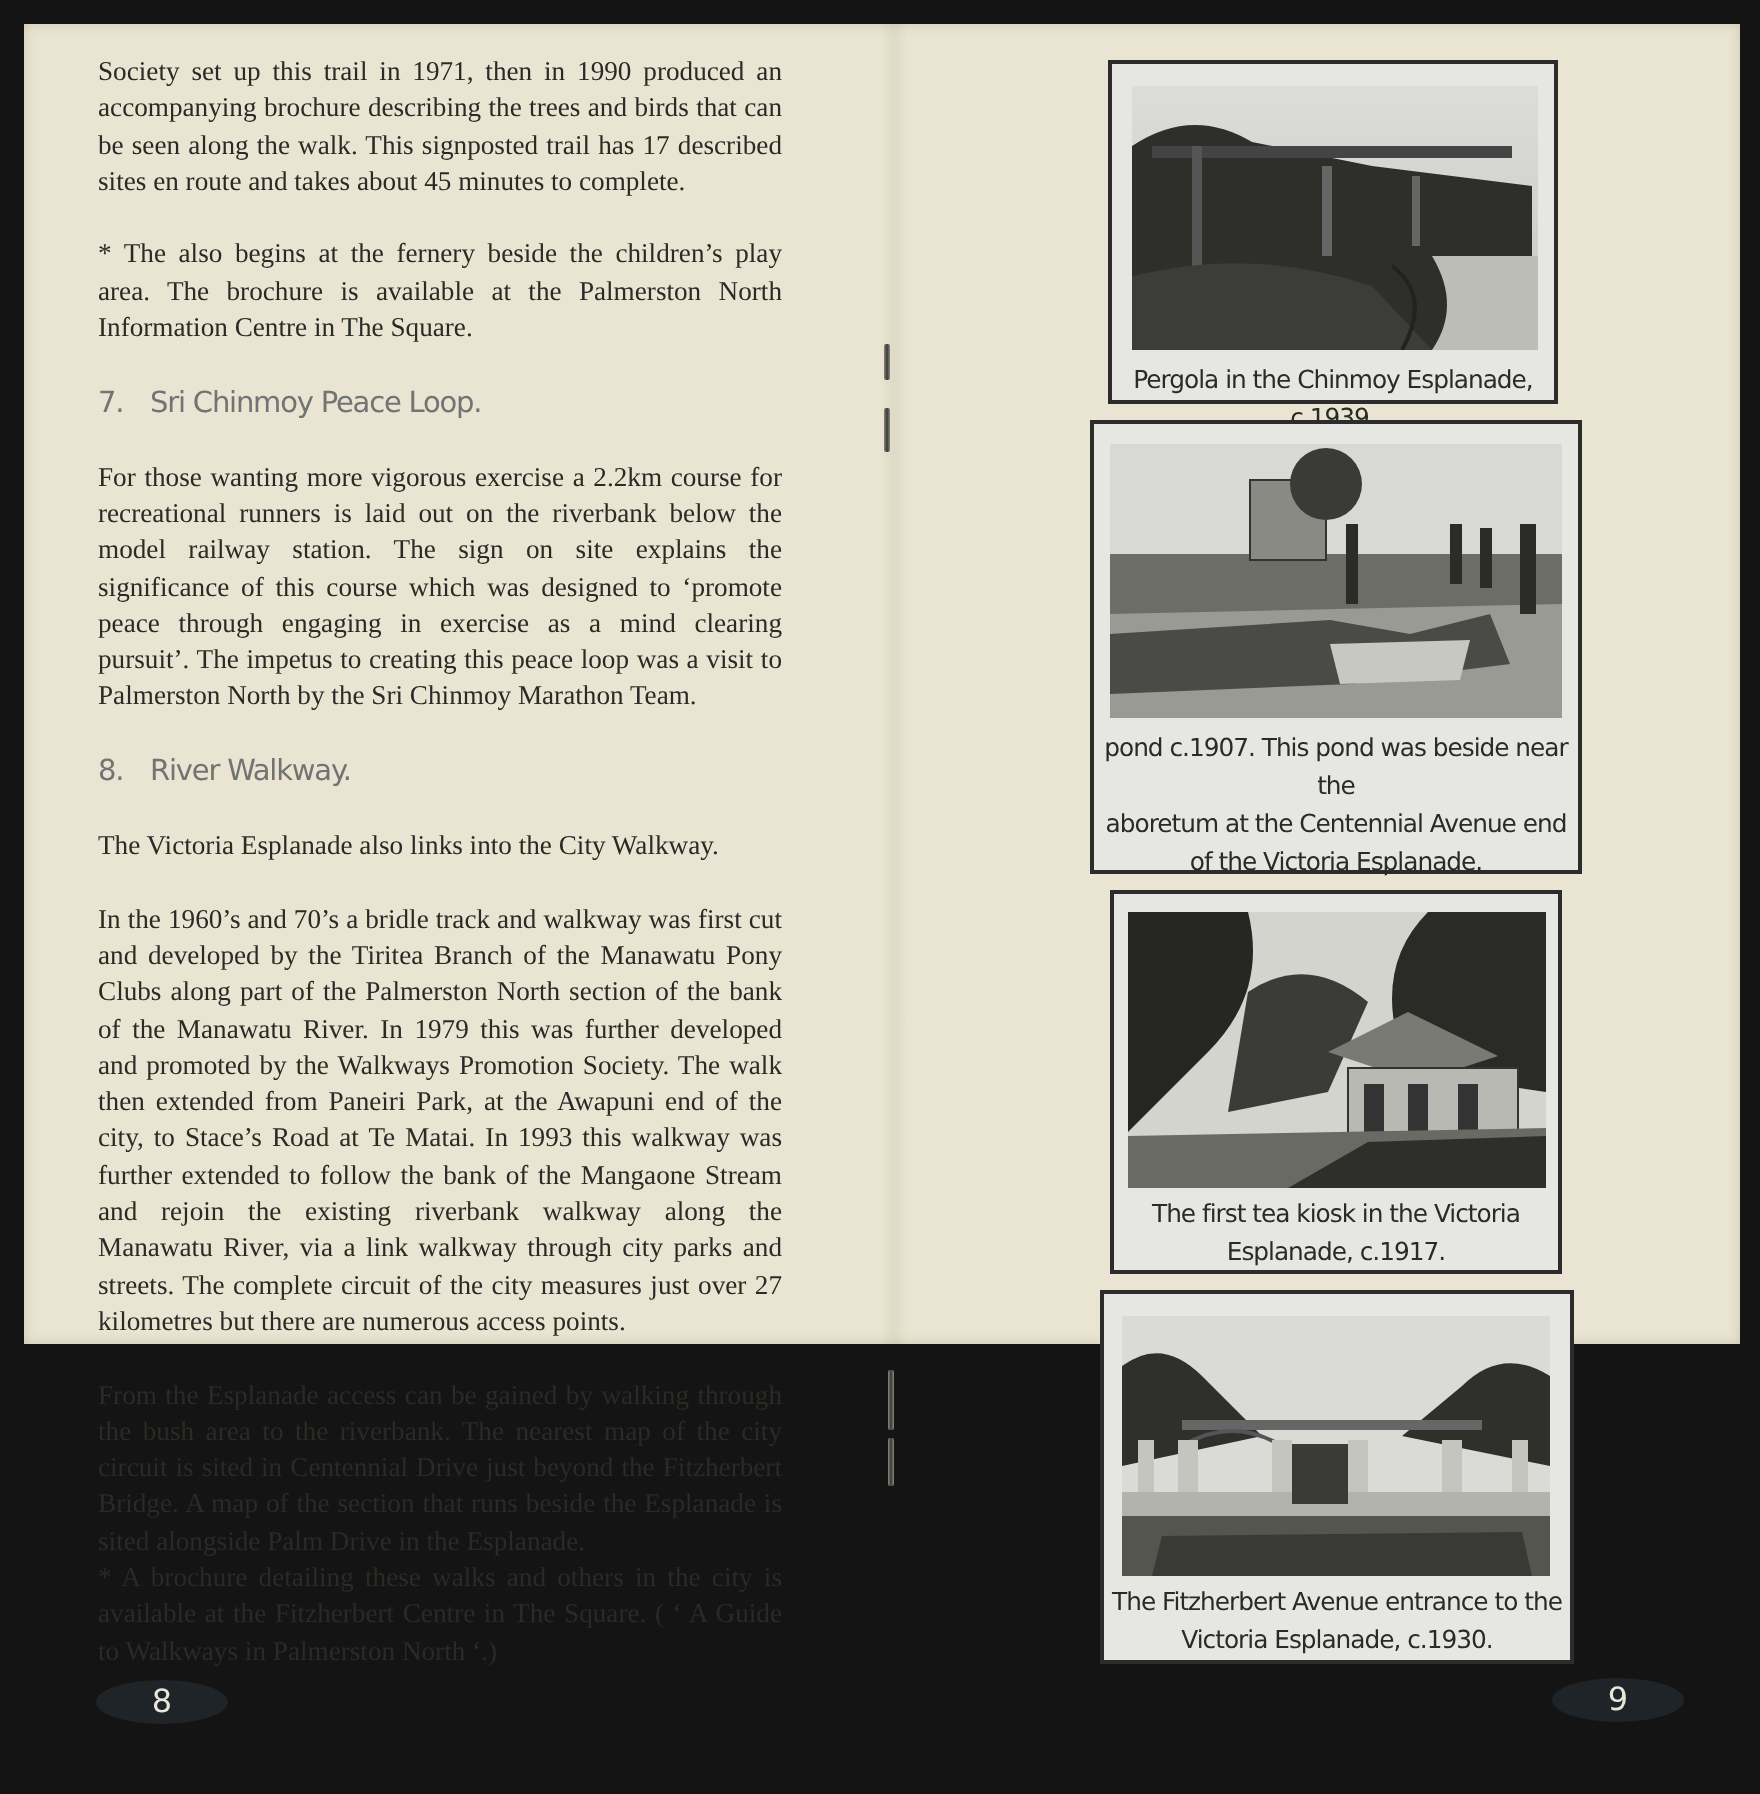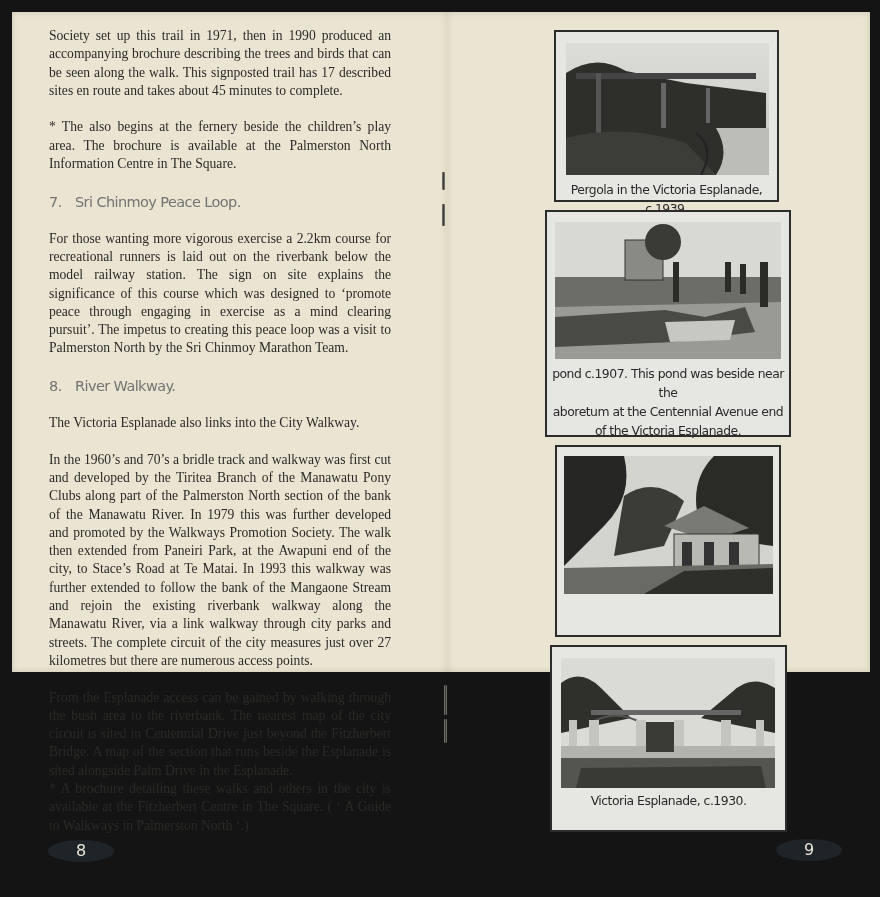--- a/index.html
+++ b/index.html
@@ -106,21 +106,21 @@
           <path d="M0 30 Q30 10 60 28 L120 40 L200 50 L200 132 L0 132 Z" fill="#2e2e2b"></path>
           <rect x="10" y="30" width="180" height="6" fill="#444"></rect>
           <rect x="30" y="30" width="5" height="60" fill="#555"></rect>
           <rect x="95" y="40" width="5" height="45" fill="#666"></rect>
           <rect x="140" y="45" width="4" height="35" fill="#666"></rect>
           <path d="M0 95 Q60 80 120 100 L150 132 L0 132 Z" fill="#3c3c38"></path>
           <path d="M150 85 Q165 110 150 132 L203 132 L203 85 Z" fill="#bdbdb7"></path>
           <path d="M130 90 Q150 105 135 132" stroke="#222" stroke-width="2" fill="none"></path>
         </svg>
       </div>
-      <div class="caption" style="top:148px;">Pergola in the Victoria Esplanade, c.1939.</div>
+      <div class="caption" style="top:148px;">Pergola in the Chinmoy Esplanade, c.1939.</div>
     </div>
 
     <div class="photo-frame" style="left:103px; top:198px; width:246px; height:227px;">
       <div class="photo" style="left:8px; top:10px; width:226px; height:137px;">
         <svg width="226" height="137" viewBox="0 0 226 137">
           <rect width="226" height="137" fill="#d8d8d4"></rect>
           <rect x="0" y="55" width="226" height="30" fill="#6d6d68"></rect>
           <rect x="70" y="18" width="38" height="40" fill="#8a8a84" stroke="#333" stroke-width="1"></rect>
           <circle cx="108" cy="20" r="18" fill="#3a3a36"></circle>
           <path d="M0 85 L226 80 L226 137 L0 137 Z" fill="#9a9a94"></path>
@@ -148,20 +148,24 @@
           <path d="M60 40 Q90 20 120 45 L100 90 L50 100 Z" fill="#3b3b37"></path>
           <polygon points="100,70 140,50 185,72 145,85" fill="#7a7a74"></polygon>
           <rect x="110" y="78" width="85" height="38" fill="#b9b9b3" stroke="#333" stroke-width="1"></rect>
           <rect x="118" y="86" width="10" height="30" fill="#333"></rect>
           <rect x="140" y="86" width="10" height="30" fill="#333"></rect>
           <rect x="165" y="86" width="10" height="30" fill="#333"></rect>
           <path d="M0 112 L209 108 L209 138 L0 138 Z" fill="#6a6a65"></path>
           <path d="M120 115 L209 112 L209 138 L80 138 Z" fill="#2e2e2b"></path>
         </svg>
       </div>
+      <div class="caption" style="top:150px;">
+        <div>The first tea kiosk in the Victoria</div>
+        <div>Esplanade, c.1917.</div>
+      </div>
     </div>
 
     <div class="photo-frame" style="left:108px; top:633px; width:237px; height:187px;">
       <div class="photo" style="left:9px; top:11px; width:214px; height:130px;">
         <svg width="214" height="130" viewBox="0 0 214 130">
           <rect width="214" height="130" fill="#dadad6"></rect>
           <path d="M0 25 Q20 10 40 30 L70 60 L0 75 Z" fill="#2f2f2c"></path>
           <path d="M214 30 Q190 15 170 35 L140 60 L214 75 Z" fill="#2f2f2c"></path>
           <rect x="30" y="52" width="150" height="5" fill="#666"></rect>
           <path d="M30 65 Q55 50 80 65" stroke="#555" stroke-width="2" fill="none"></path>
@@ -171,19 +175,20 @@
           <rect x="113" y="62" width="10" height="35" fill="#c5c5bf"></rect>
           <rect x="160" y="62" width="10" height="35" fill="#c5c5bf"></rect>
           <rect x="195" y="62" width="8" height="30" fill="#c5c5bf"></rect>
           <rect x="0" y="88" width="214" height="12" fill="#b3b3ad"></rect>
           <rect x="85" y="64" width="28" height="30" fill="#3a3a36"></rect>
           <path d="M0 100 L214 100 L214 130 L0 130 Z" fill="#555550"></path>
           <path d="M20 110 L200 108 L205 130 L15 130 Z" fill="#393936"></path>
         </svg>
       </div>
       <div class="caption" style="top:144px;">
+        <div>The Fitzherbert Avenue entrance to the</div>
         <div>Victoria Esplanade, c.1930.</div>
       </div>
     </div>
 
     <div class="page-num" style="left:334px; top:827px;">9</div>
   </div>
 </div>
 
 </body></html>

